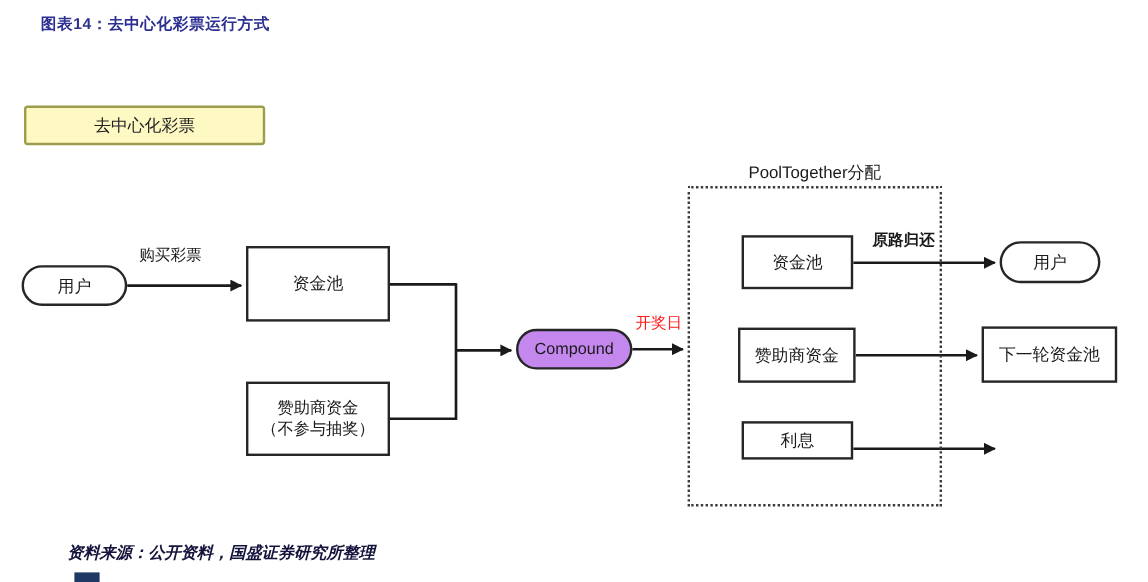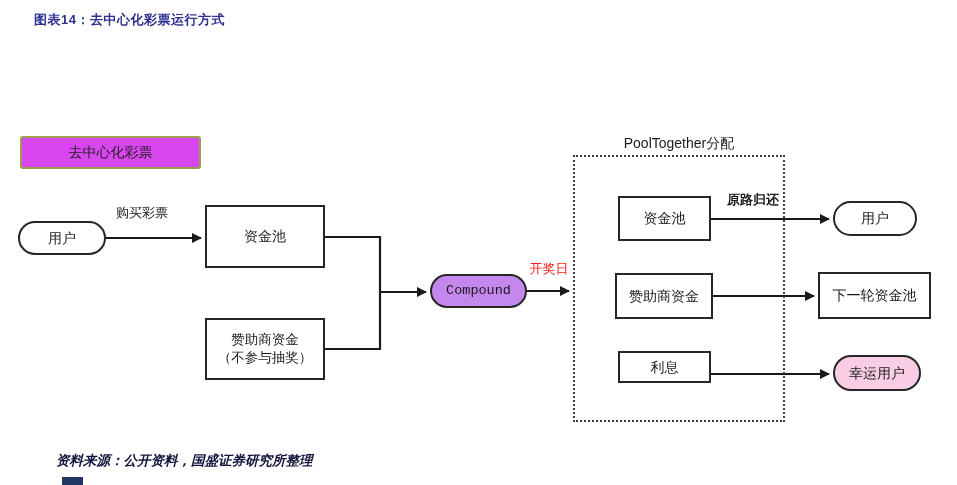--- a/index.html
+++ b/index.html
@@ -5,24 +5,24 @@
   html,body{margin:0;padding:0;background:#fff;}
   .canvas{
     position:relative;width:957px;height:485px;background:#ffffff;
     font-family:"Liberation Sans","DejaVu Sans",sans-serif;overflow:hidden;
   }
   .fig-title{
     position:absolute;left:18px;top:11px;font-size:13px;font-weight:bold;
     color:#2E3192;letter-spacing:0.5px;margin-left:16px;
   }
   .legend-box{
-    position:absolute;left:20px;top:88px;width:181px;height:33px;
-    background:#d946ef;border:2px solid #9C9C4E;border-radius:3px;
+    position:absolute;left:20px;top:88px;width:201px;height:33px;
+    background:#fef9c3;border:2px solid #9C9C4E;border-radius:3px;
     display:flex;align-items:center;justify-content:center;box-sizing:border-box;
-    font-size:14px;color:#222222;margin-top:48px;
+    font-size:14px;color:#222222;
   }
   .node{
     position:absolute;display:flex;align-items:center;justify-content:center;
     background:#ffffff;border:2px solid #262626;box-sizing:border-box;
     font-size:14px;color:#1a1a1a;text-align:center;line-height:1.3;
     white-space:pre-line;
   }
   .stadium{border-radius:18px;}
   .node--compound{background:#C387EE;border-radius:17px;font-size:13.5px;}
   .node--lucky{background:#F9CEE4;}
@@ -78,37 +78,36 @@
 
   <div class="node stadium" style="left:18px;top:221px;width:88px;height:34px;">用户</div>
 
   <div class="edge-label" style="left:110px;top:204px;width:64px;">购买彩票</div>
 
   <div class="node" style="left:205px;top:205px;width:120px;height:63px;">资金池</div>
 
   <div class="node" style="left:205px;top:318px;width:120px;height:62px;font-size:13.5px;">赞助商资金
 （不参与抽奖）</div>
 
-  <div class="node node--compound" style="left:430px;top:274px;width:97px;height:34px;font-family:Liberation Mono, monospace;">Compound</div>
+  <div class="node node--compound" style="left:430px;top:274px;width:97px;height:34px;">Compound</div>
 
   <div class="edge-label edge-label--red" style="left:522px;top:260px;width:54px;">开奖日</div>
 
   <div class="group-box"></div>
   <div class="group-title">PoolTogether分配</div>
 
   <div class="node" style="left:618px;top:196px;width:93px;height:45px;">资金池</div>
 
   <div class="node" style="left:615px;top:273px;width:98px;height:46px;">赞助商资金</div>
 
   <div class="node" style="left:618px;top:351px;width:93px;height:32px;">利息</div>
 
   <div class="edge-label" style="left:722px;top:191px;width:62px;font-weight:bold;">原路归还</div>
 
   <div class="node stadium" style="left:833px;top:201px;width:84px;height:35px;">用户</div>
 
   <div class="node" style="left:818px;top:272px;width:113px;height:47px;">下一轮资金池</div>
 
-  <div class="node stadium node--lucky" style="left:833px;top:355px;width:88px;height:36px;">幸运用户</div>
 
   <div class="source">资料来源：公开资料，国盛证券研究所整理</div>
   <div class="footer-square"></div>
 
 </div>
 
 </body></html>

